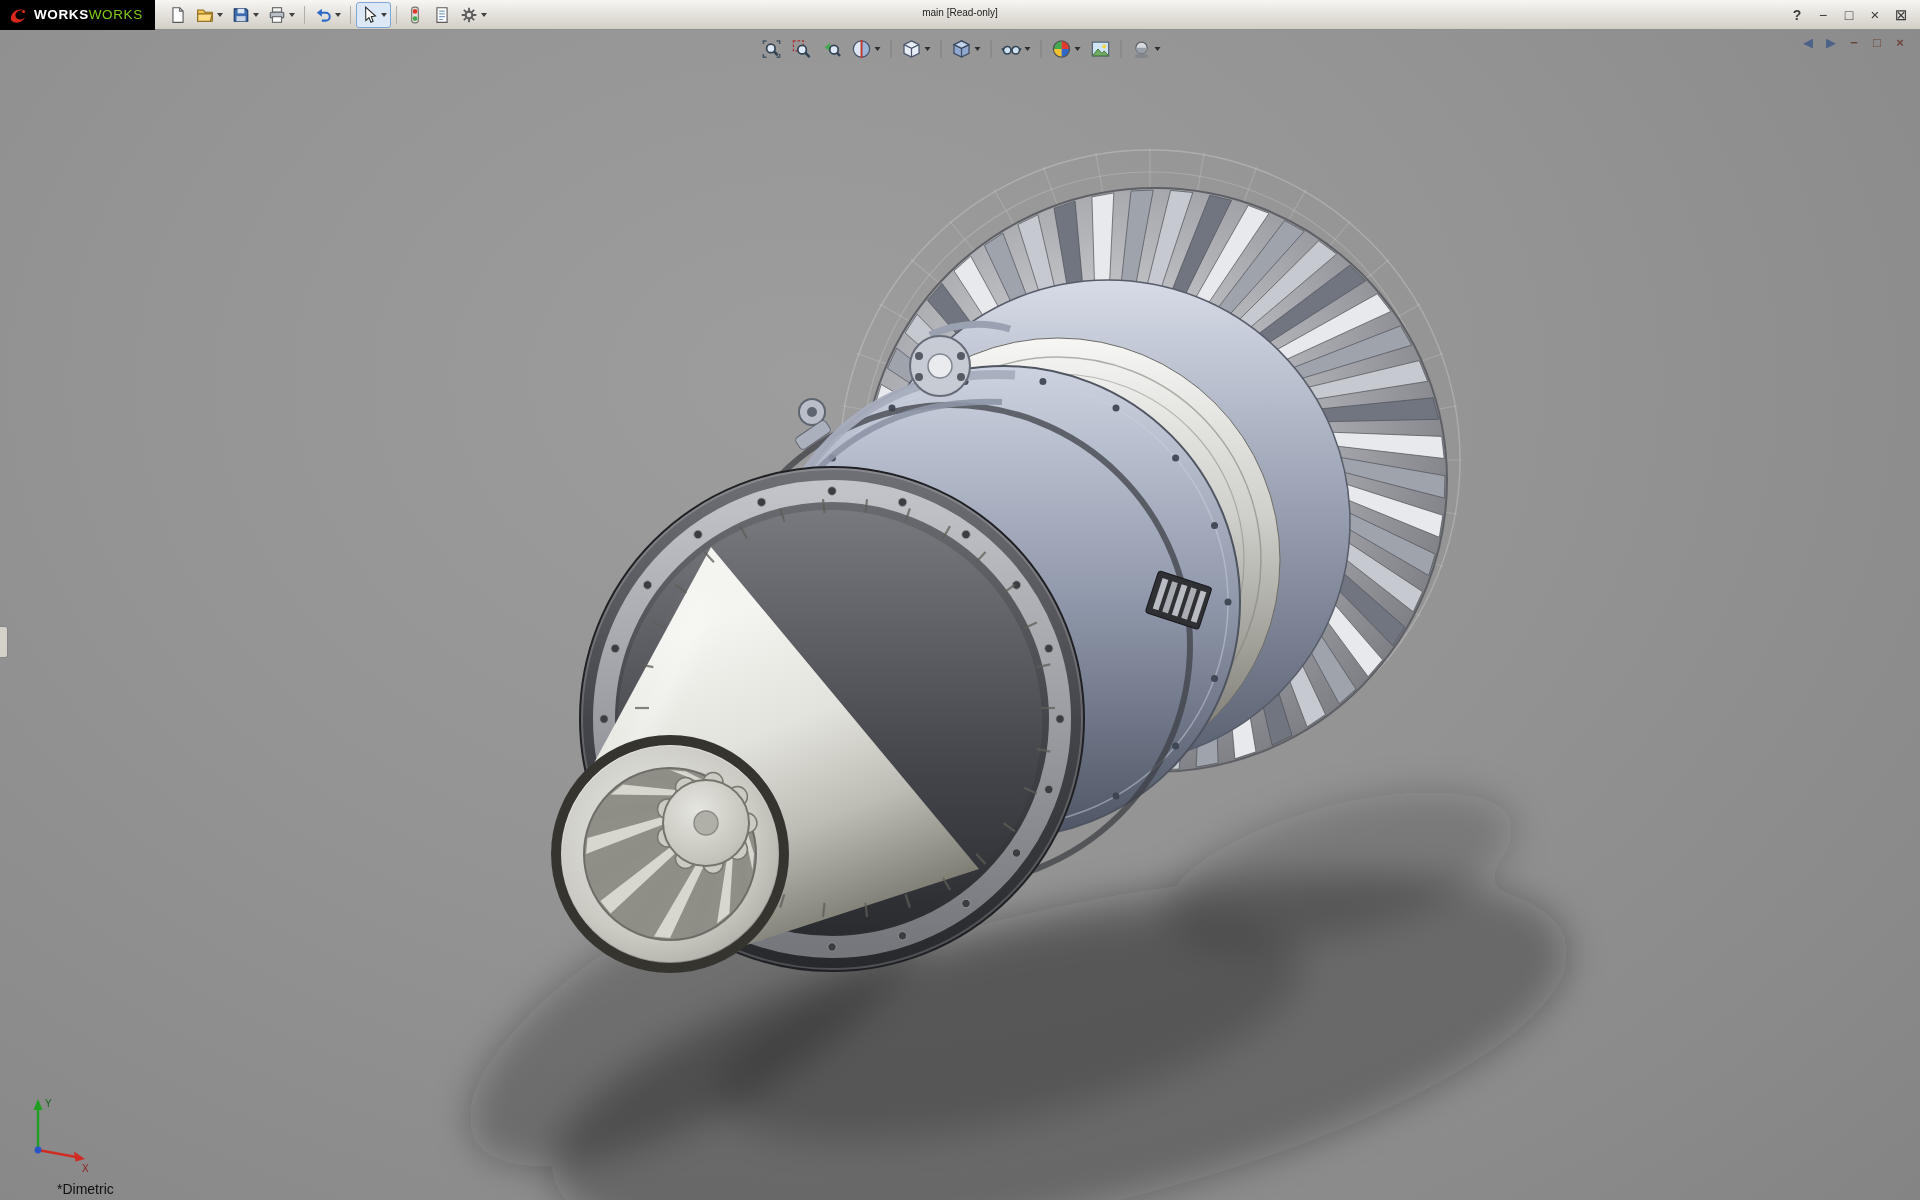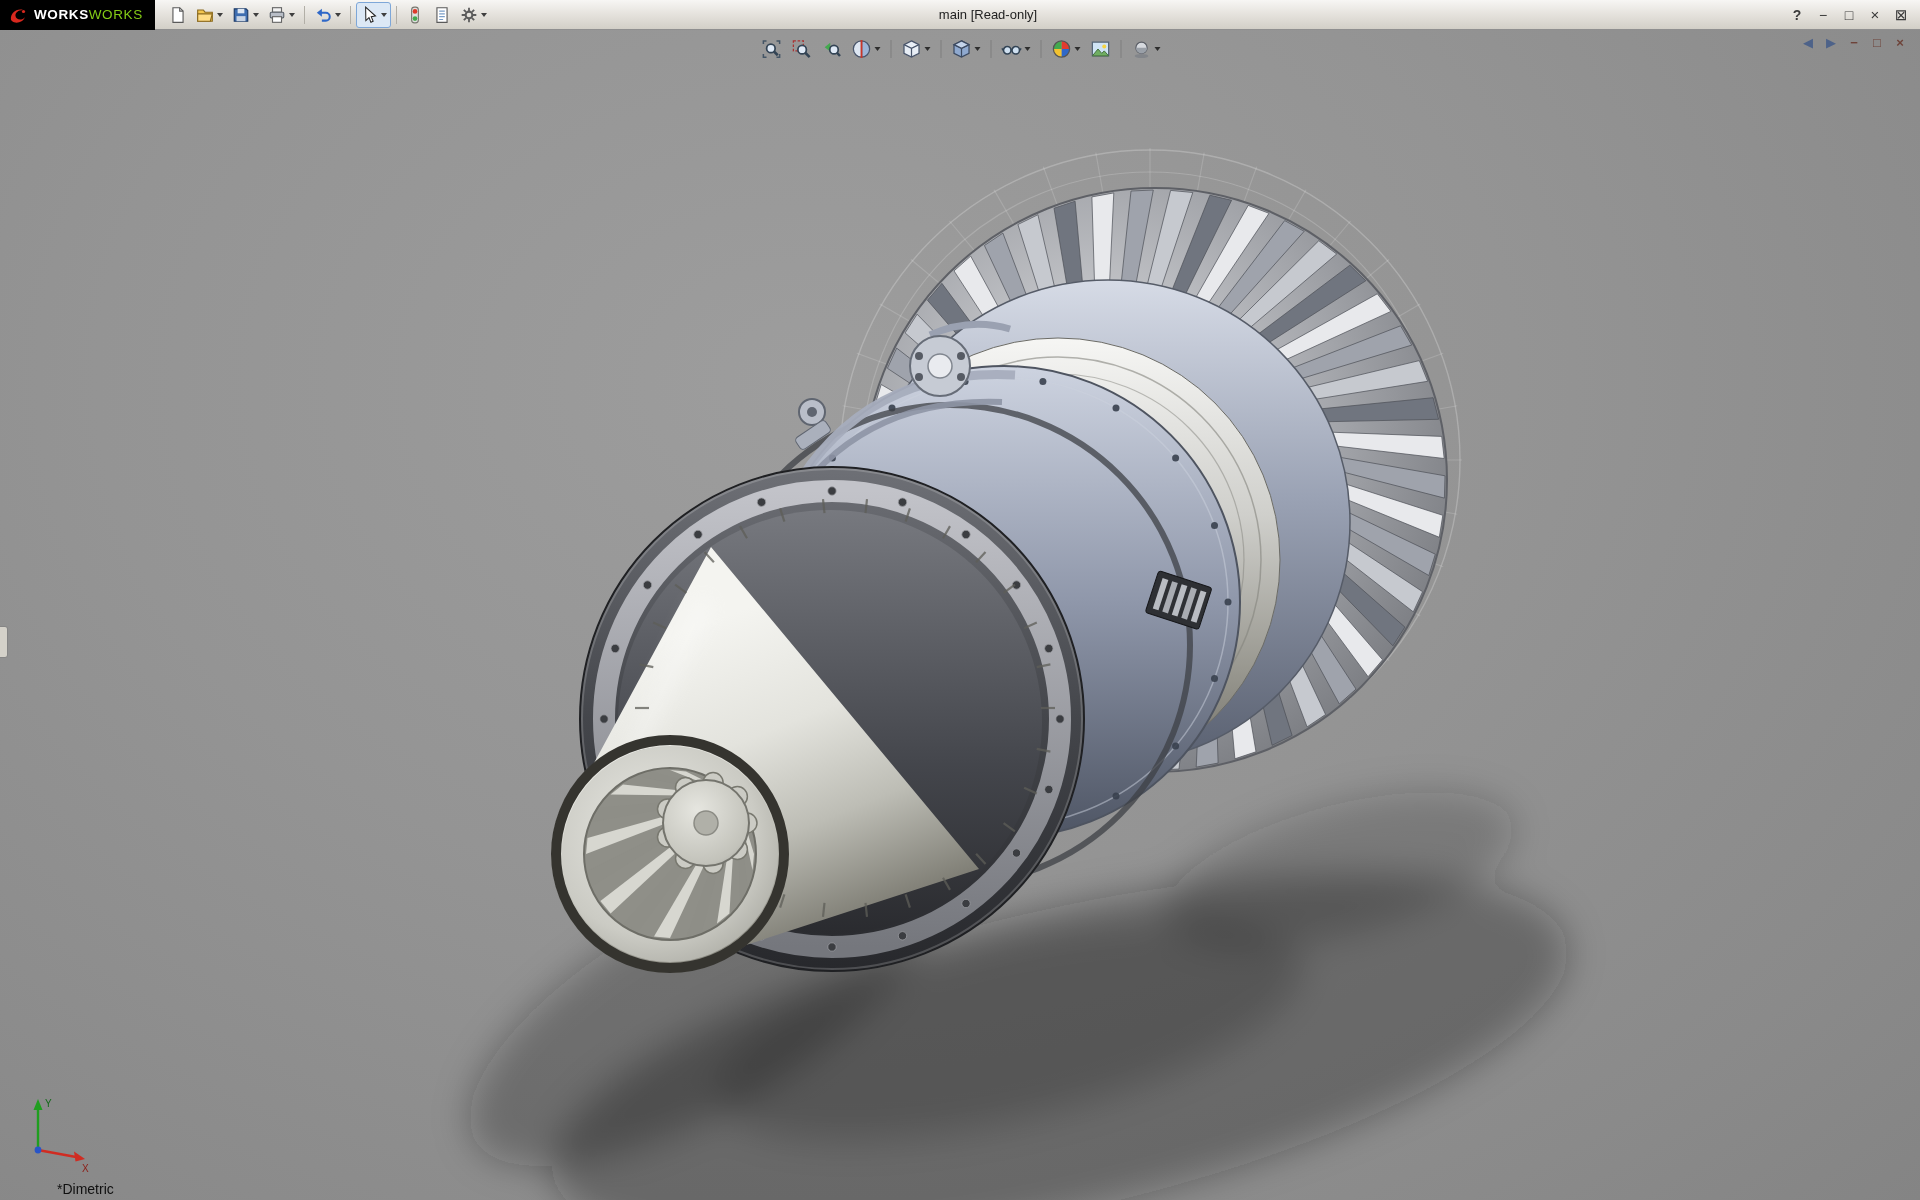--- a/index.html
+++ b/index.html
@@ -13,21 +13,21 @@
   .logo{height:30px;background:#000;display:flex;align-items:center;gap:6px;padding:0 12px 0 8px;flex:0 0 auto;}
   .logo-text{color:#fff;font-size:13.5px;letter-spacing:.6px;white-space:nowrap;}
   .logo-text .bold{font-weight:bold;}
   .logo-text .light{font-weight:normal;color:#84cc16;}
   .tb{display:flex;align-items:center;margin-left:10px;gap:1px;}
   .tb-btn{display:flex;align-items:center;height:24px;padding:0 3px;border:1px solid transparent;border-radius:3px;}
   .tb-btn.active{background:#dce8f5;border-color:#7ea7d8;}
   .tb-icon{display:flex;align-items:center;}
   .caret{width:0;height:0;border-left:3.5px solid transparent;border-right:3.5px solid transparent;border-top:4px solid #3f3f3f;margin-left:3px;}
   .tb-sep{width:1px;height:18px;background:#b2afa7;margin:0 4px;}
-  .win-title{position:absolute;left:50%;top:7px;transform:translateX(-50%);font-size:13px;color:#222;margin-left:28px;}
+  .win-title{position:absolute;left:50%;top:7px;transform:translateX(-50%);font-size:10px;color:#222;}
   .win-ctrls{margin-left:auto;display:flex;align-items:center;gap:4px;padding-right:8px;}
   .win-btn{min-width:22px;height:20px;line-height:20px;text-align:center;font-size:14px;color:#3a3a3a;}
   .win-btn.help{font-weight:bold;}
   .win-btn.close{font-size:15px;}
 
   
   .viewport{position:absolute;top:30px;left:0;width:1920px;height:1170px;overflow:hidden;
     background:radial-gradient(ellipse at 42% 30%, #9d9d9d 0%, #949494 45%, #8a8a8a 82%, #848484 100%);}
   .scene-svg{position:absolute;top:0;left:0;}
 

